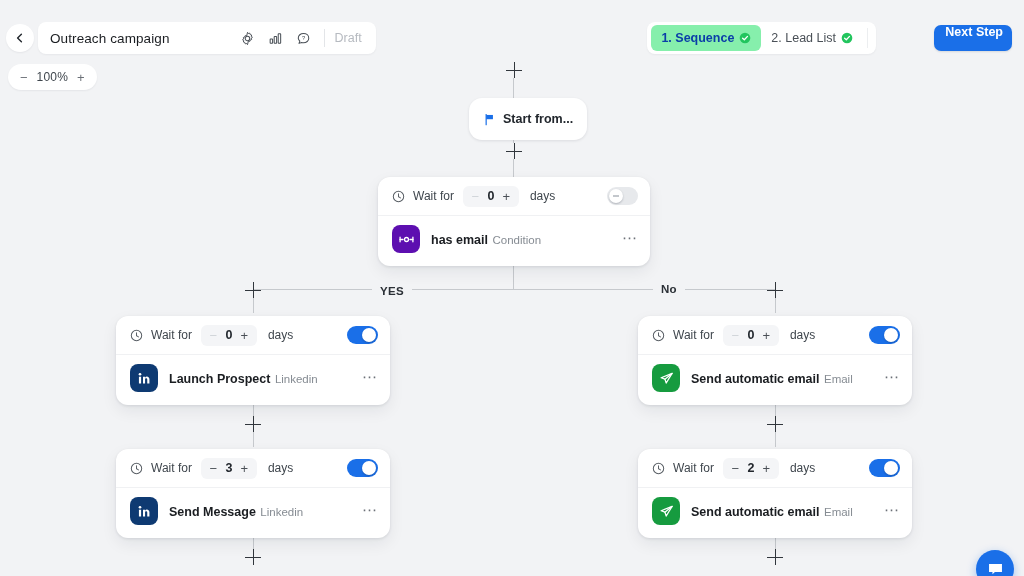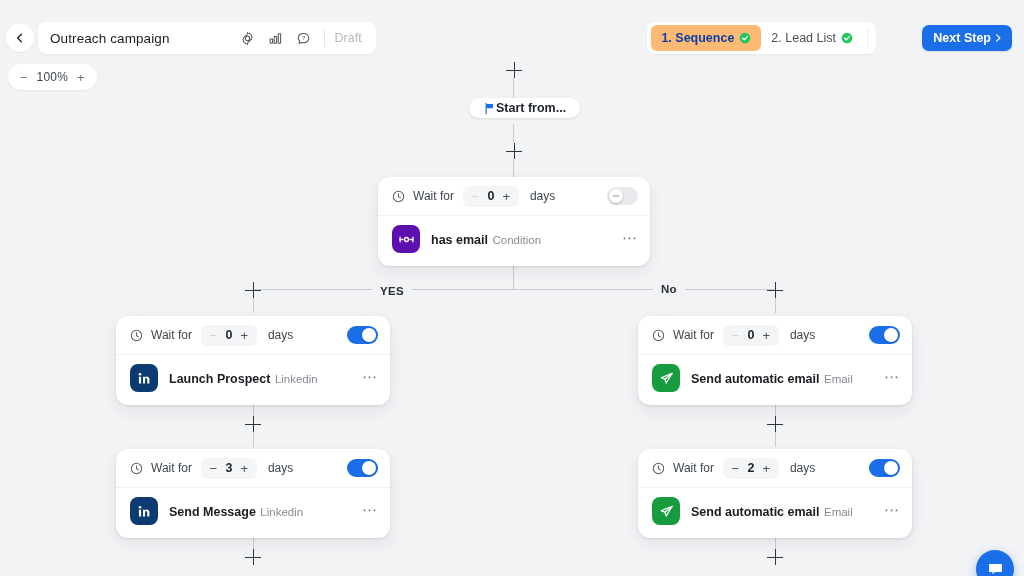--- a/index.html
+++ b/index.html
@@ -46,31 +46,32 @@
     position: absolute; right: 148px; top: 2px; height: 32px;
     background: #ffffff; border-radius: 8px;
     display: flex; align-items: center; padding: 3px 4px;
     box-shadow: 0 1px 2px rgba(16,24,40,.05);
   }
   .step {
     display: flex; align-items: center; gap: 5px; height: 26px;
     padding: 0 10px; border-radius: 6px; font-size: 12.5px;
     color: #4a5057; cursor: pointer; white-space: nowrap;
   }
-  .step.active { background: #fdba74; color: #0b3ea8; font-weight: bold; }
+  .step.active { background: #86efac; color: #0b3ea8; font-weight: bold; }
   .check { width: 12px; height: 12px; display: block; }
   .step-sep { width: 1px; height: 20px; background: #eceef0; margin: 0 4px; }
 
   .next-btn {
     position: absolute; right: 12px; top: 5px; height: 26px;
     background: #1a6fe8; color: #fff; border-radius: 7px;
-    display: flex; align-items: center; gap: 2px;
+    display: flex; align-items: center; gap: 12px;
     padding: 0 9px 0 11px; font-size: 12.5px; font-weight: bold;
     cursor: pointer; box-shadow: 0 1px 2px rgba(16,24,40,.12);
     white-space: nowrap;
+    flex-direction: column;
   }
 
   
   .zoomctl {
     position: absolute; left: 8px; top: 44px; height: 26px;
     background: #ffffff; border-radius: 13px;
     display: flex; align-items: center; gap: 9px; padding: 0 12px;
     font-size: 12px; color: #3f464d; z-index: 25;
     box-shadow: 0 1px 2px rgba(16,24,40,.06);
   }
@@ -95,23 +96,23 @@
   .plus::after  { top: 0; left: 7.5px; height: 16px; width: 1.4px; }
 
   .branch-label {
     position: absolute; font-size: 11.5px; font-weight: bold;
     color: #2b3036; background: #f2f3f5; padding: 0 8px;
     letter-spacing: .3px;
   }
 
   
   .start-pill {
-    position: absolute; left: 469px; top: 78px; height: 20px;
+    position: absolute; left: 469px; top: 78px; height: 42px;
     background: #ffffff; border-radius: 13px;
-    display: flex; align-items: center; padding: 0 14px;
+    display: flex; align-items: center; gap: 7px; padding: 0 14px;
     font-size: 12.5px; font-weight: bold; color: #22272d;
     cursor: pointer; z-index: 10;
     box-shadow: 0 1px 3px rgba(16,24,40,.10);
     white-space: nowrap;
   }
 
   
   .card {
     position: absolute; background: #ffffff; border-radius: 12px;
     box-shadow: 0 1px 3px rgba(16,24,40,.10), 0 6px 16px rgba(16,24,40,.07);

